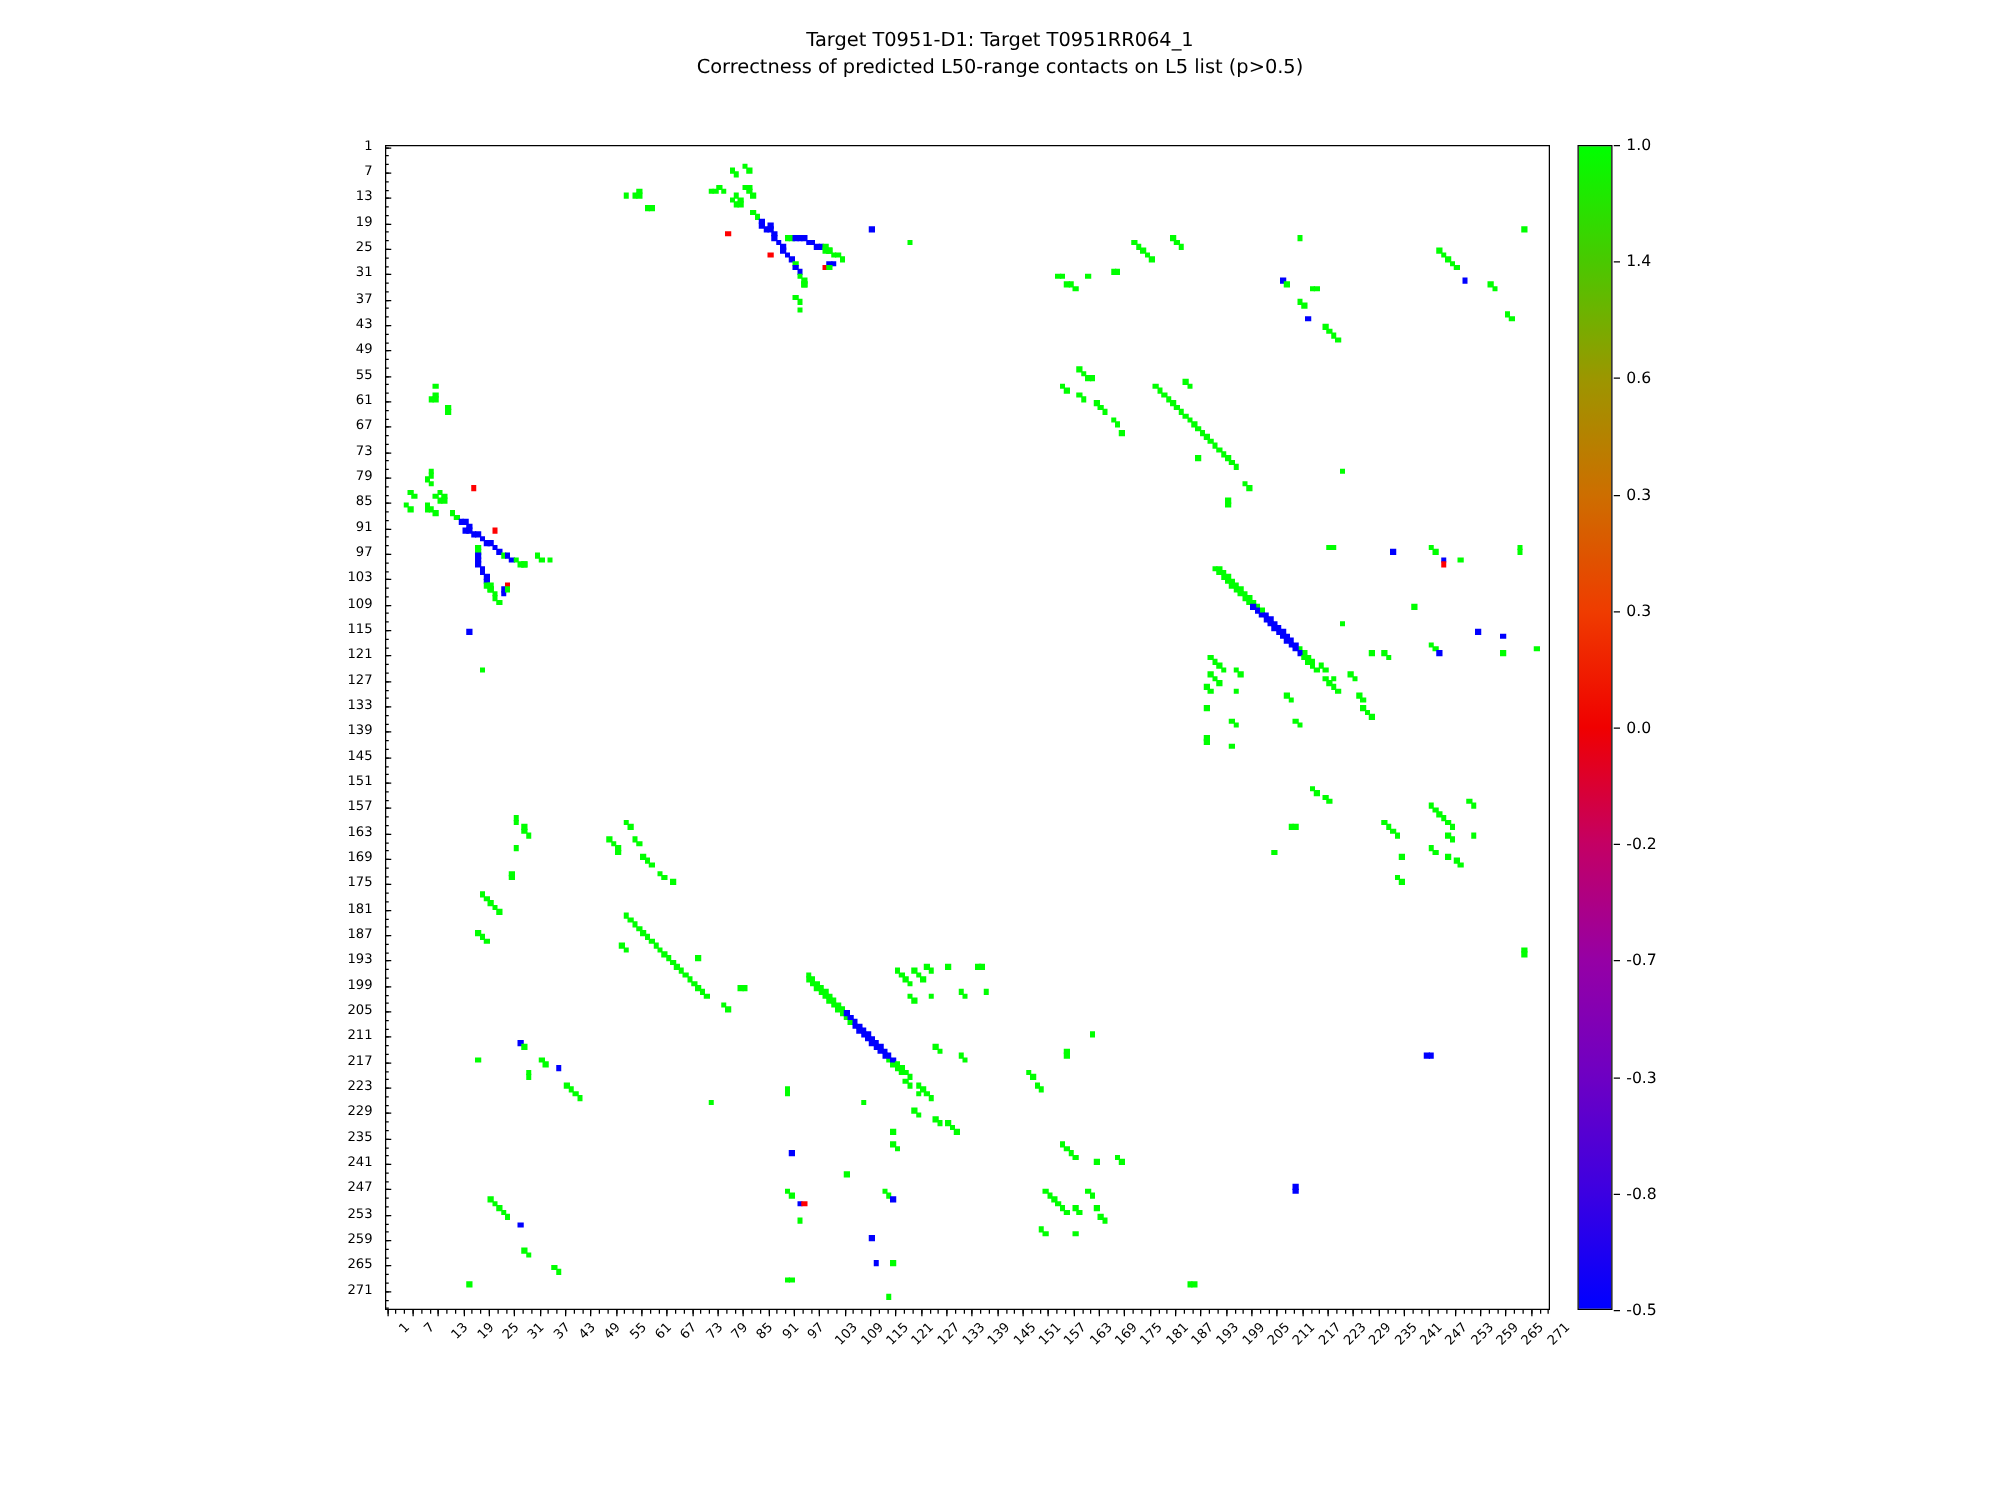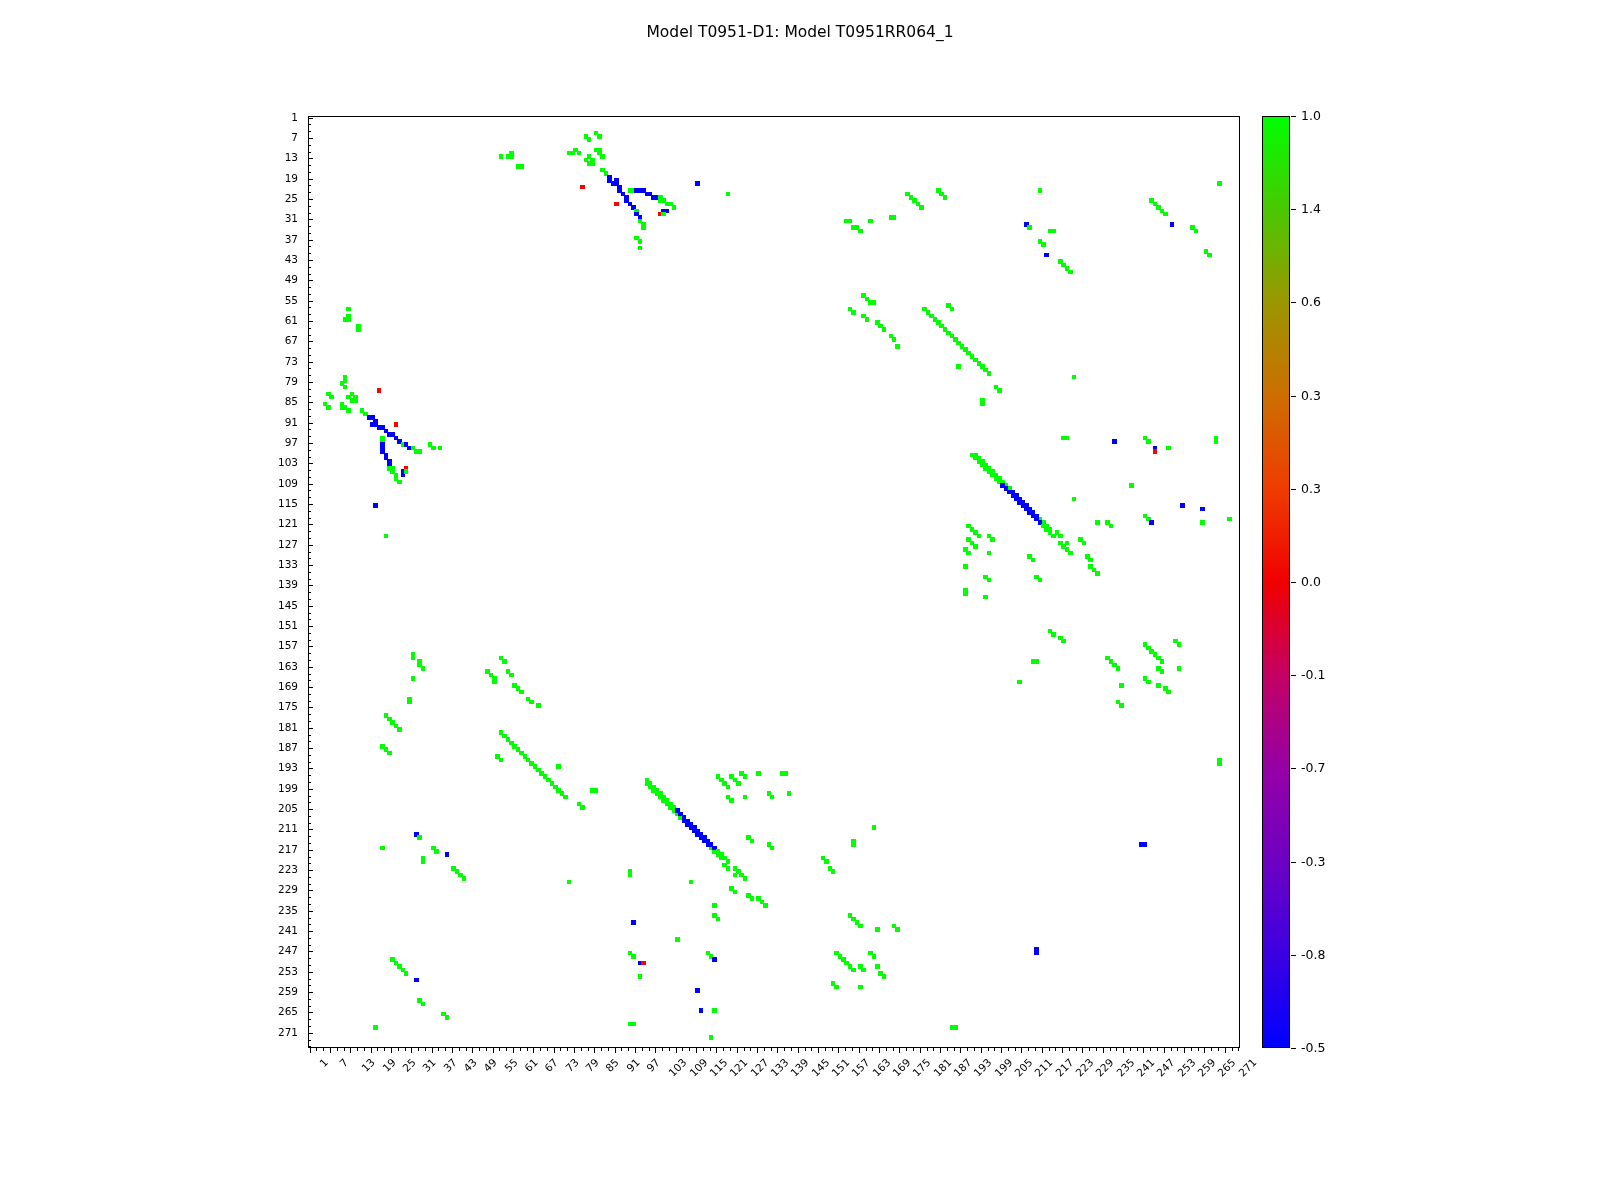--- a/index.html
+++ b/index.html
@@ -144,21 +144,22 @@
     color: #000000;
     white-space: pre;
   }
 </style>
 </head>
 <body>
 
 <div id="root">
 
   <div class="title-block">
-    <div class="title-line">Model T0951-D1: Model T0951RR064_1</div>
+    <div class="title-line">Target T0951-D1: Target T0951RR064_1</div>
+    <div class="title-line">Correctness of predicted L50-range contacts on L5 list (p&gt;0.5)</div>
   </div>
 
 
   <div id="plot">
     <div id="cells">
         <div class="cell" style="left:189.79px;top:37.28px;width:4.58px;height:4.58px;background:#00ff00;"></div>
         <div class="cell" style="left:37.28px;top:189.79px;width:4.58px;height:4.58px;background:#00ff00;"></div>
         <div class="cell" style="left:196.57px;top:37.28px;width:4.58px;height:4.58px;background:#00ff00;"></div>
         <div class="cell" style="left:37.28px;top:196.57px;width:4.58px;height:4.58px;background:#00ff00;"></div>
         <div class="cell" style="left:257.57px;top:33.89px;width:4.58px;height:4.58px;background:#00ff00;"></div>
@@ -1215,21 +1216,21 @@
       <div class="cb-label" style="top:201.20px;">1.4</div>
       <div class="cb-tick" style="top:302.40px;"></div>
       <div class="cb-label" style="top:294.40px;">0.6</div>
       <div class="cb-tick" style="top:395.60px;"></div>
       <div class="cb-label" style="top:387.60px;">0.3</div>
       <div class="cb-tick" style="top:488.80px;"></div>
       <div class="cb-label" style="top:480.80px;">0.3</div>
       <div class="cb-tick" style="top:582.00px;"></div>
       <div class="cb-label" style="top:574.00px;">0.0</div>
       <div class="cb-tick" style="top:675.20px;"></div>
-      <div class="cb-label" style="top:667.20px;">-0.1</div>
+      <div class="cb-label" style="top:667.20px;">-0.2</div>
       <div class="cb-tick" style="top:768.40px;"></div>
       <div class="cb-label" style="top:760.40px;">-0.7</div>
       <div class="cb-tick" style="top:861.60px;"></div>
       <div class="cb-label" style="top:853.60px;">-0.3</div>
       <div class="cb-tick" style="top:954.80px;"></div>
       <div class="cb-label" style="top:946.80px;">-0.8</div>
       <div class="cb-tick" style="top:1048.00px;"></div>
       <div class="cb-label" style="top:1040.00px;">-0.5</div>
     </div>
 

